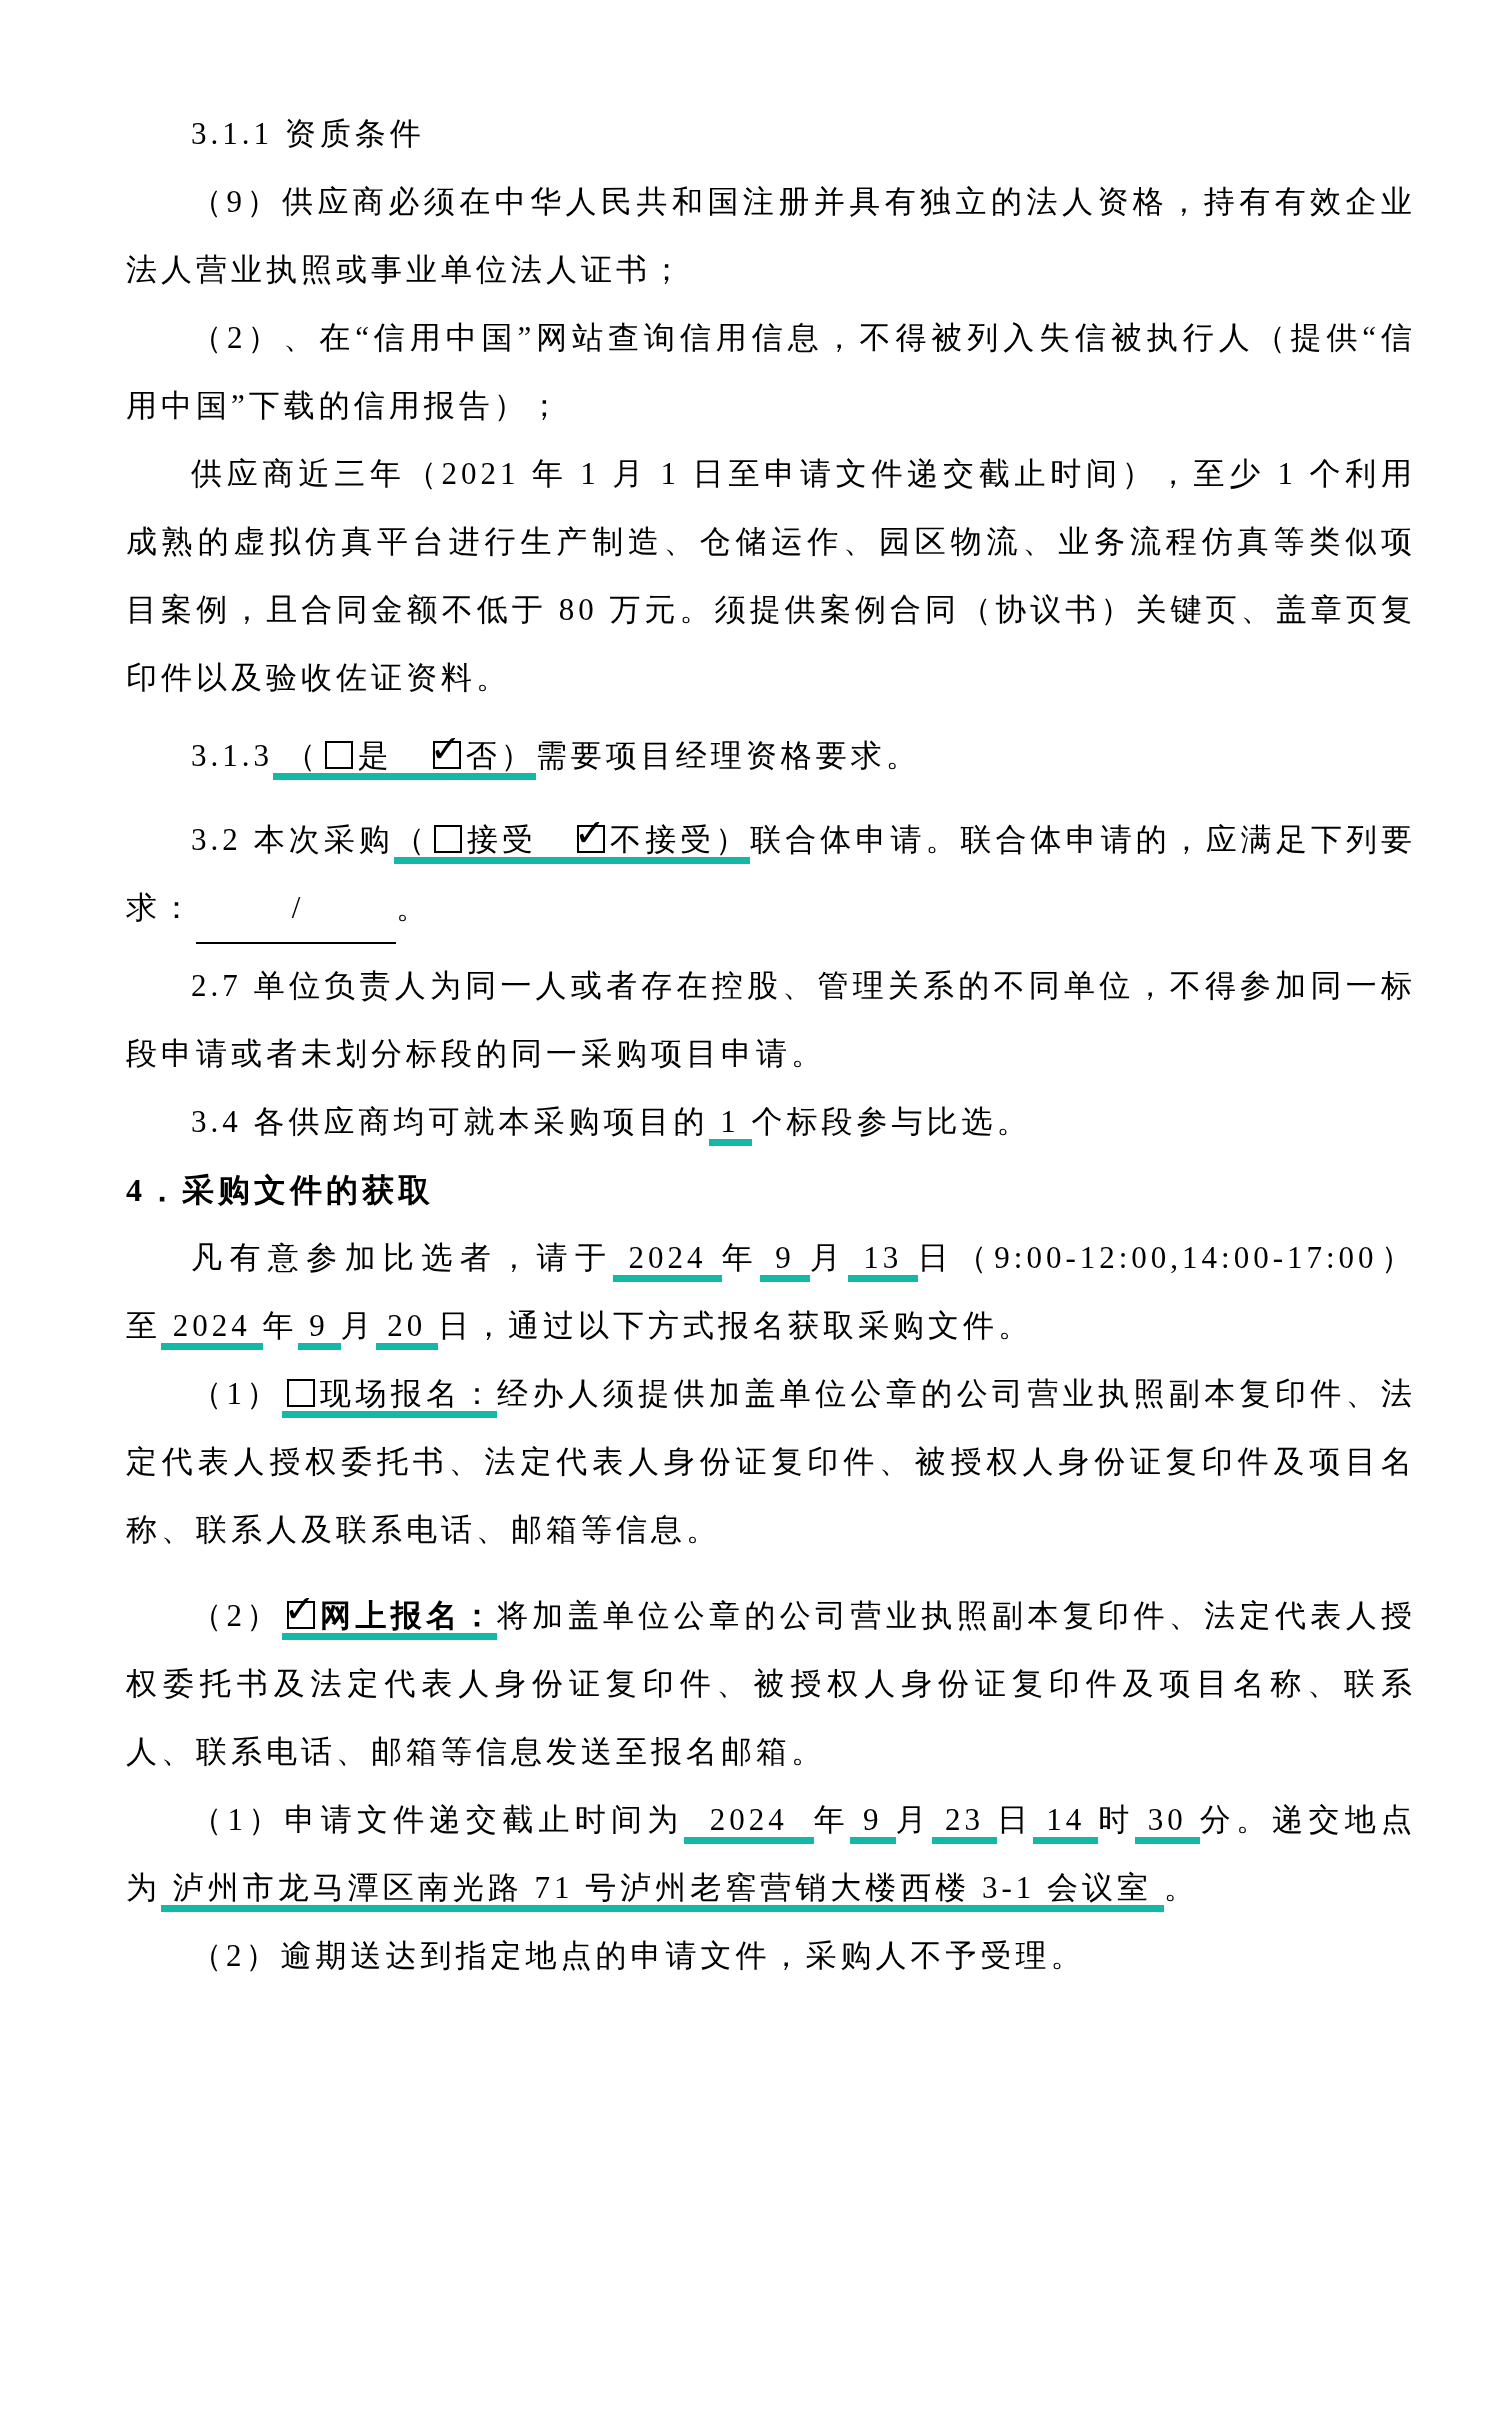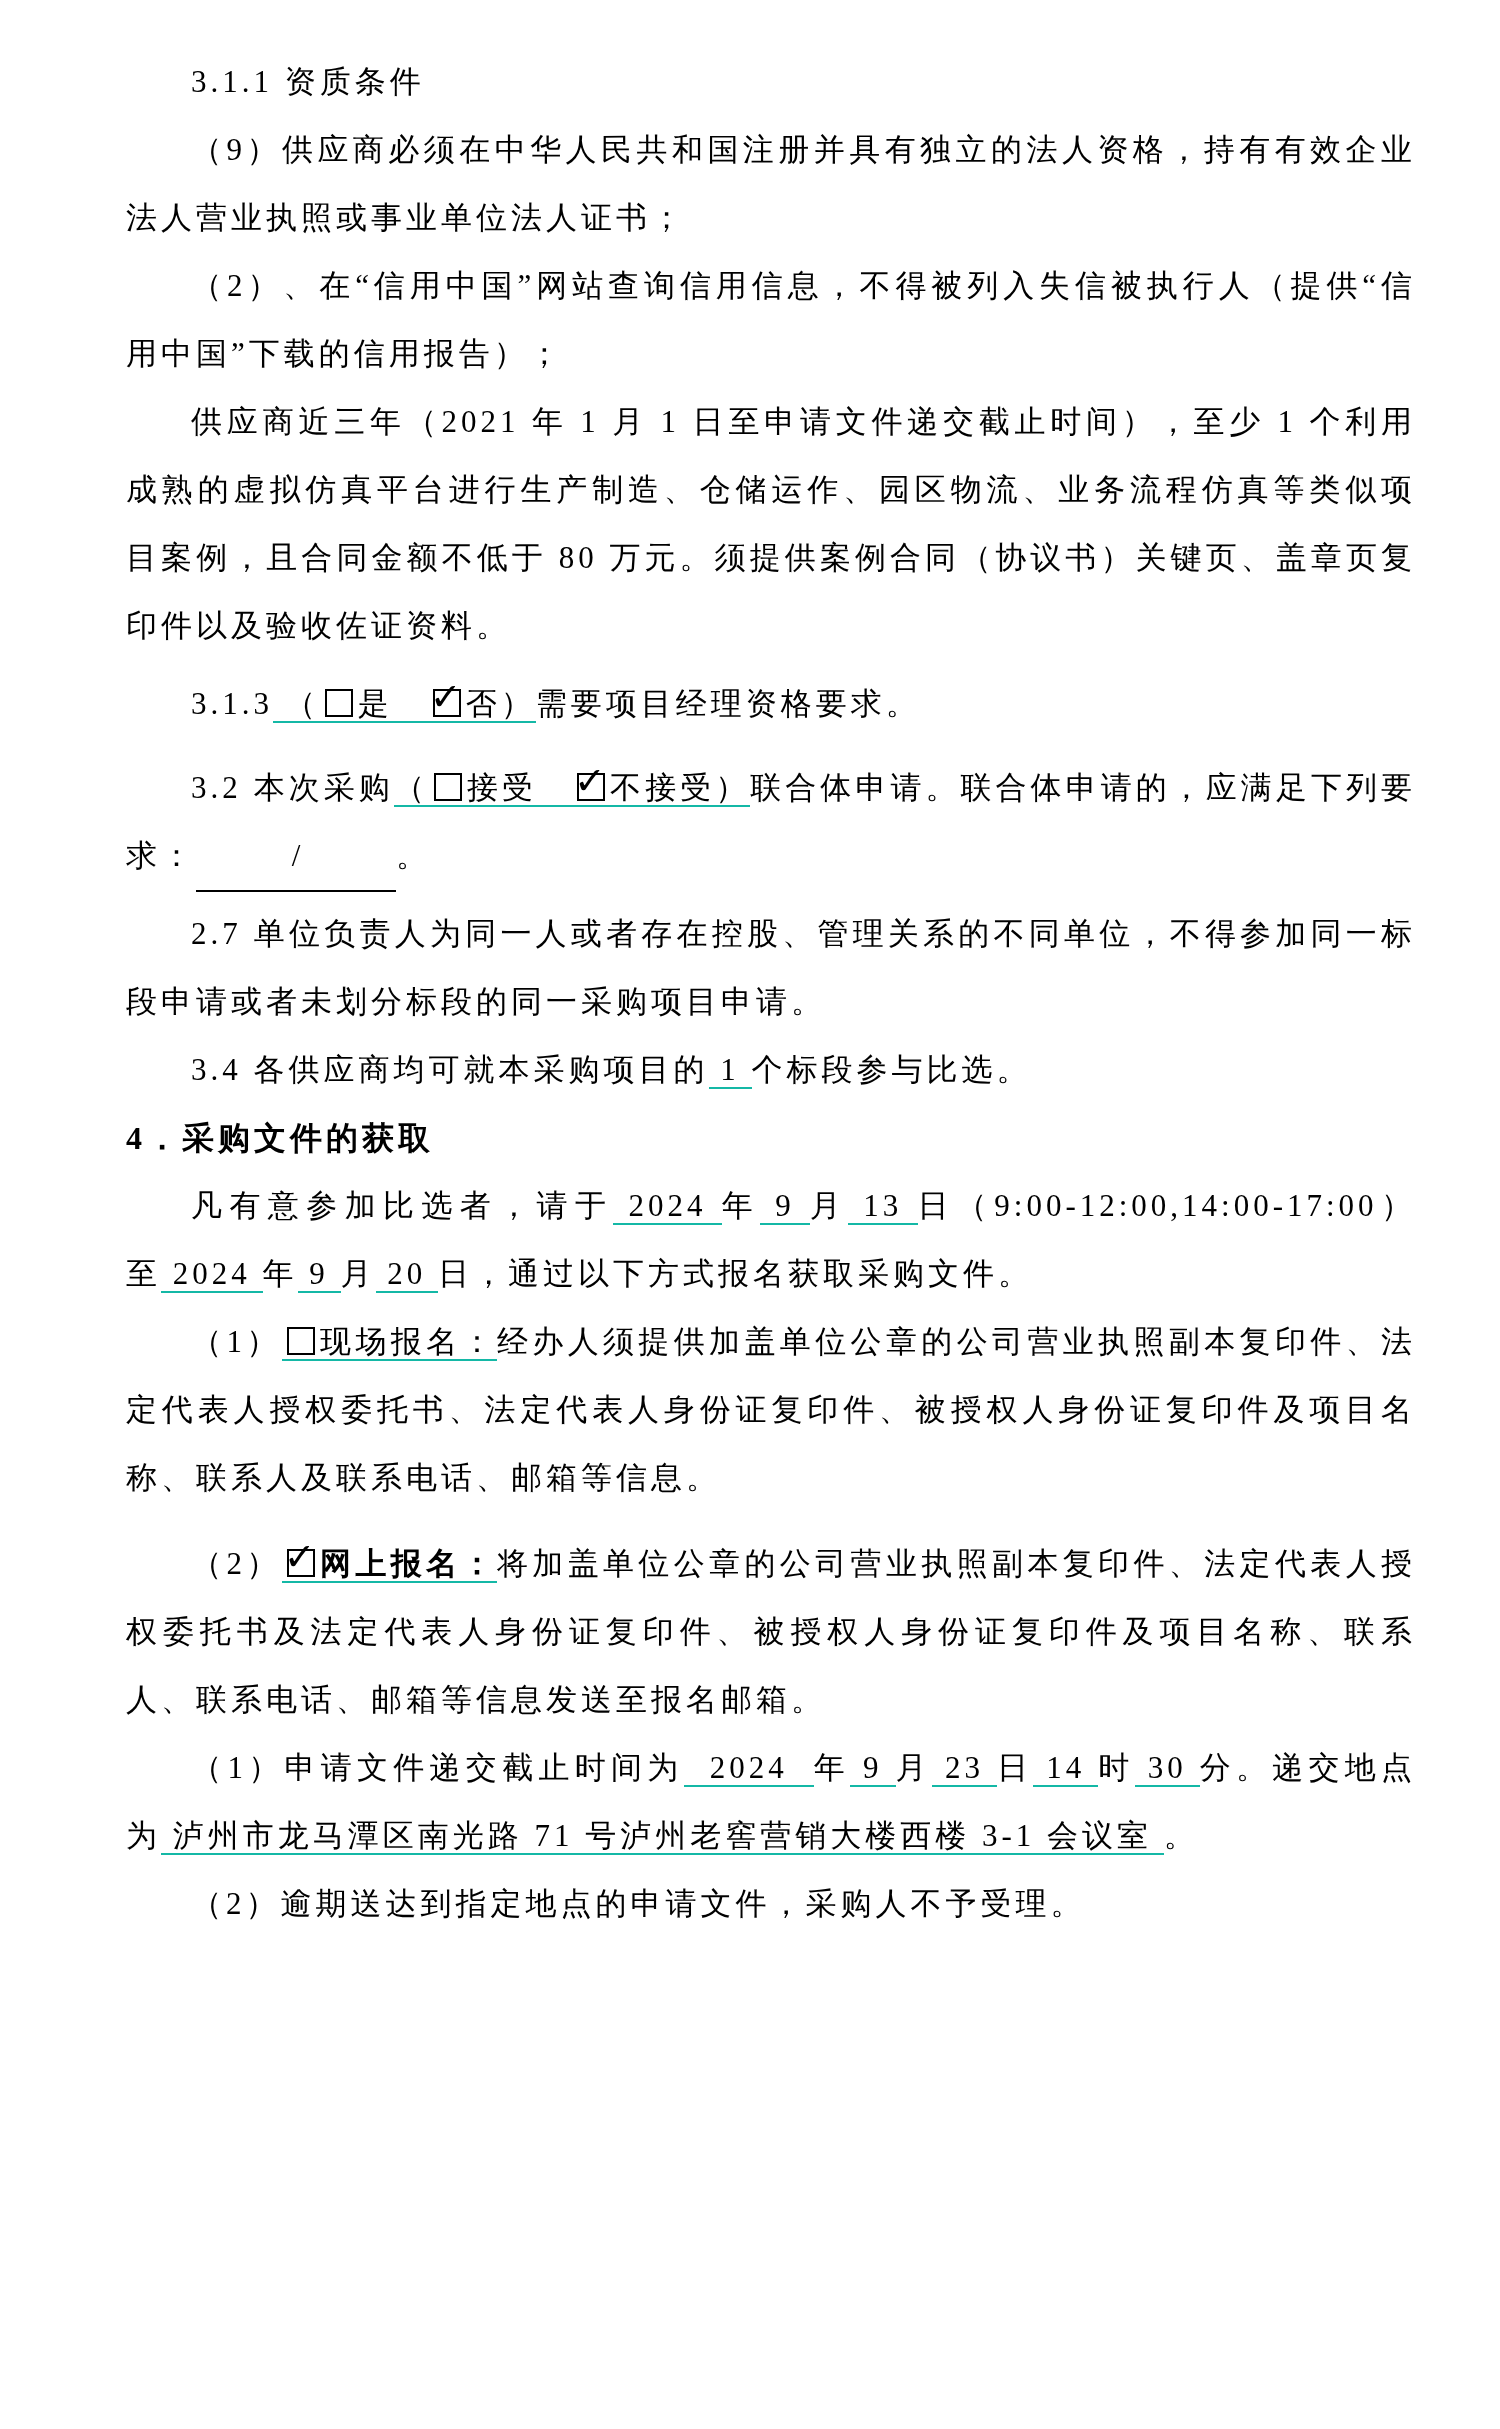--- a/index.html
+++ b/index.html
@@ -5,36 +5,36 @@
   html, body { margin: 0; padding: 0; }
   body {
     width: 1500px;
     height: 2429px;
     background: #ffffff;
     color: #000000;
     font-family: "Liberation Serif", "DejaVu Serif", serif;
     overflow: hidden;
   }
   .doc {
-    padding: 48px 84px 0 126px;
+    padding: 100px 84px 0 126px;
     font-size: 31px;
     line-height: 68px;
     text-align: justify;
     letter-spacing: 4px;
   }
   .doc p {
     margin: 0;
     text-indent: 2.1em;
   }
   .doc p.heading {
     text-indent: 0;
     font-weight: bold;
     font-size: 32px;
   }
-  .u { border-bottom: 2px solid #14b8a6; }
+  .u { border-bottom: 7px solid #14b8a6; }
   .b { font-weight: bold; }
   .cb {
     display: inline-block;
     box-sizing: border-box;
     width: 28px;
     height: 28px;
     border: 2px solid #000;
     background: #fff;
     vertical-align: -3px;
     margin: 0 5px;

